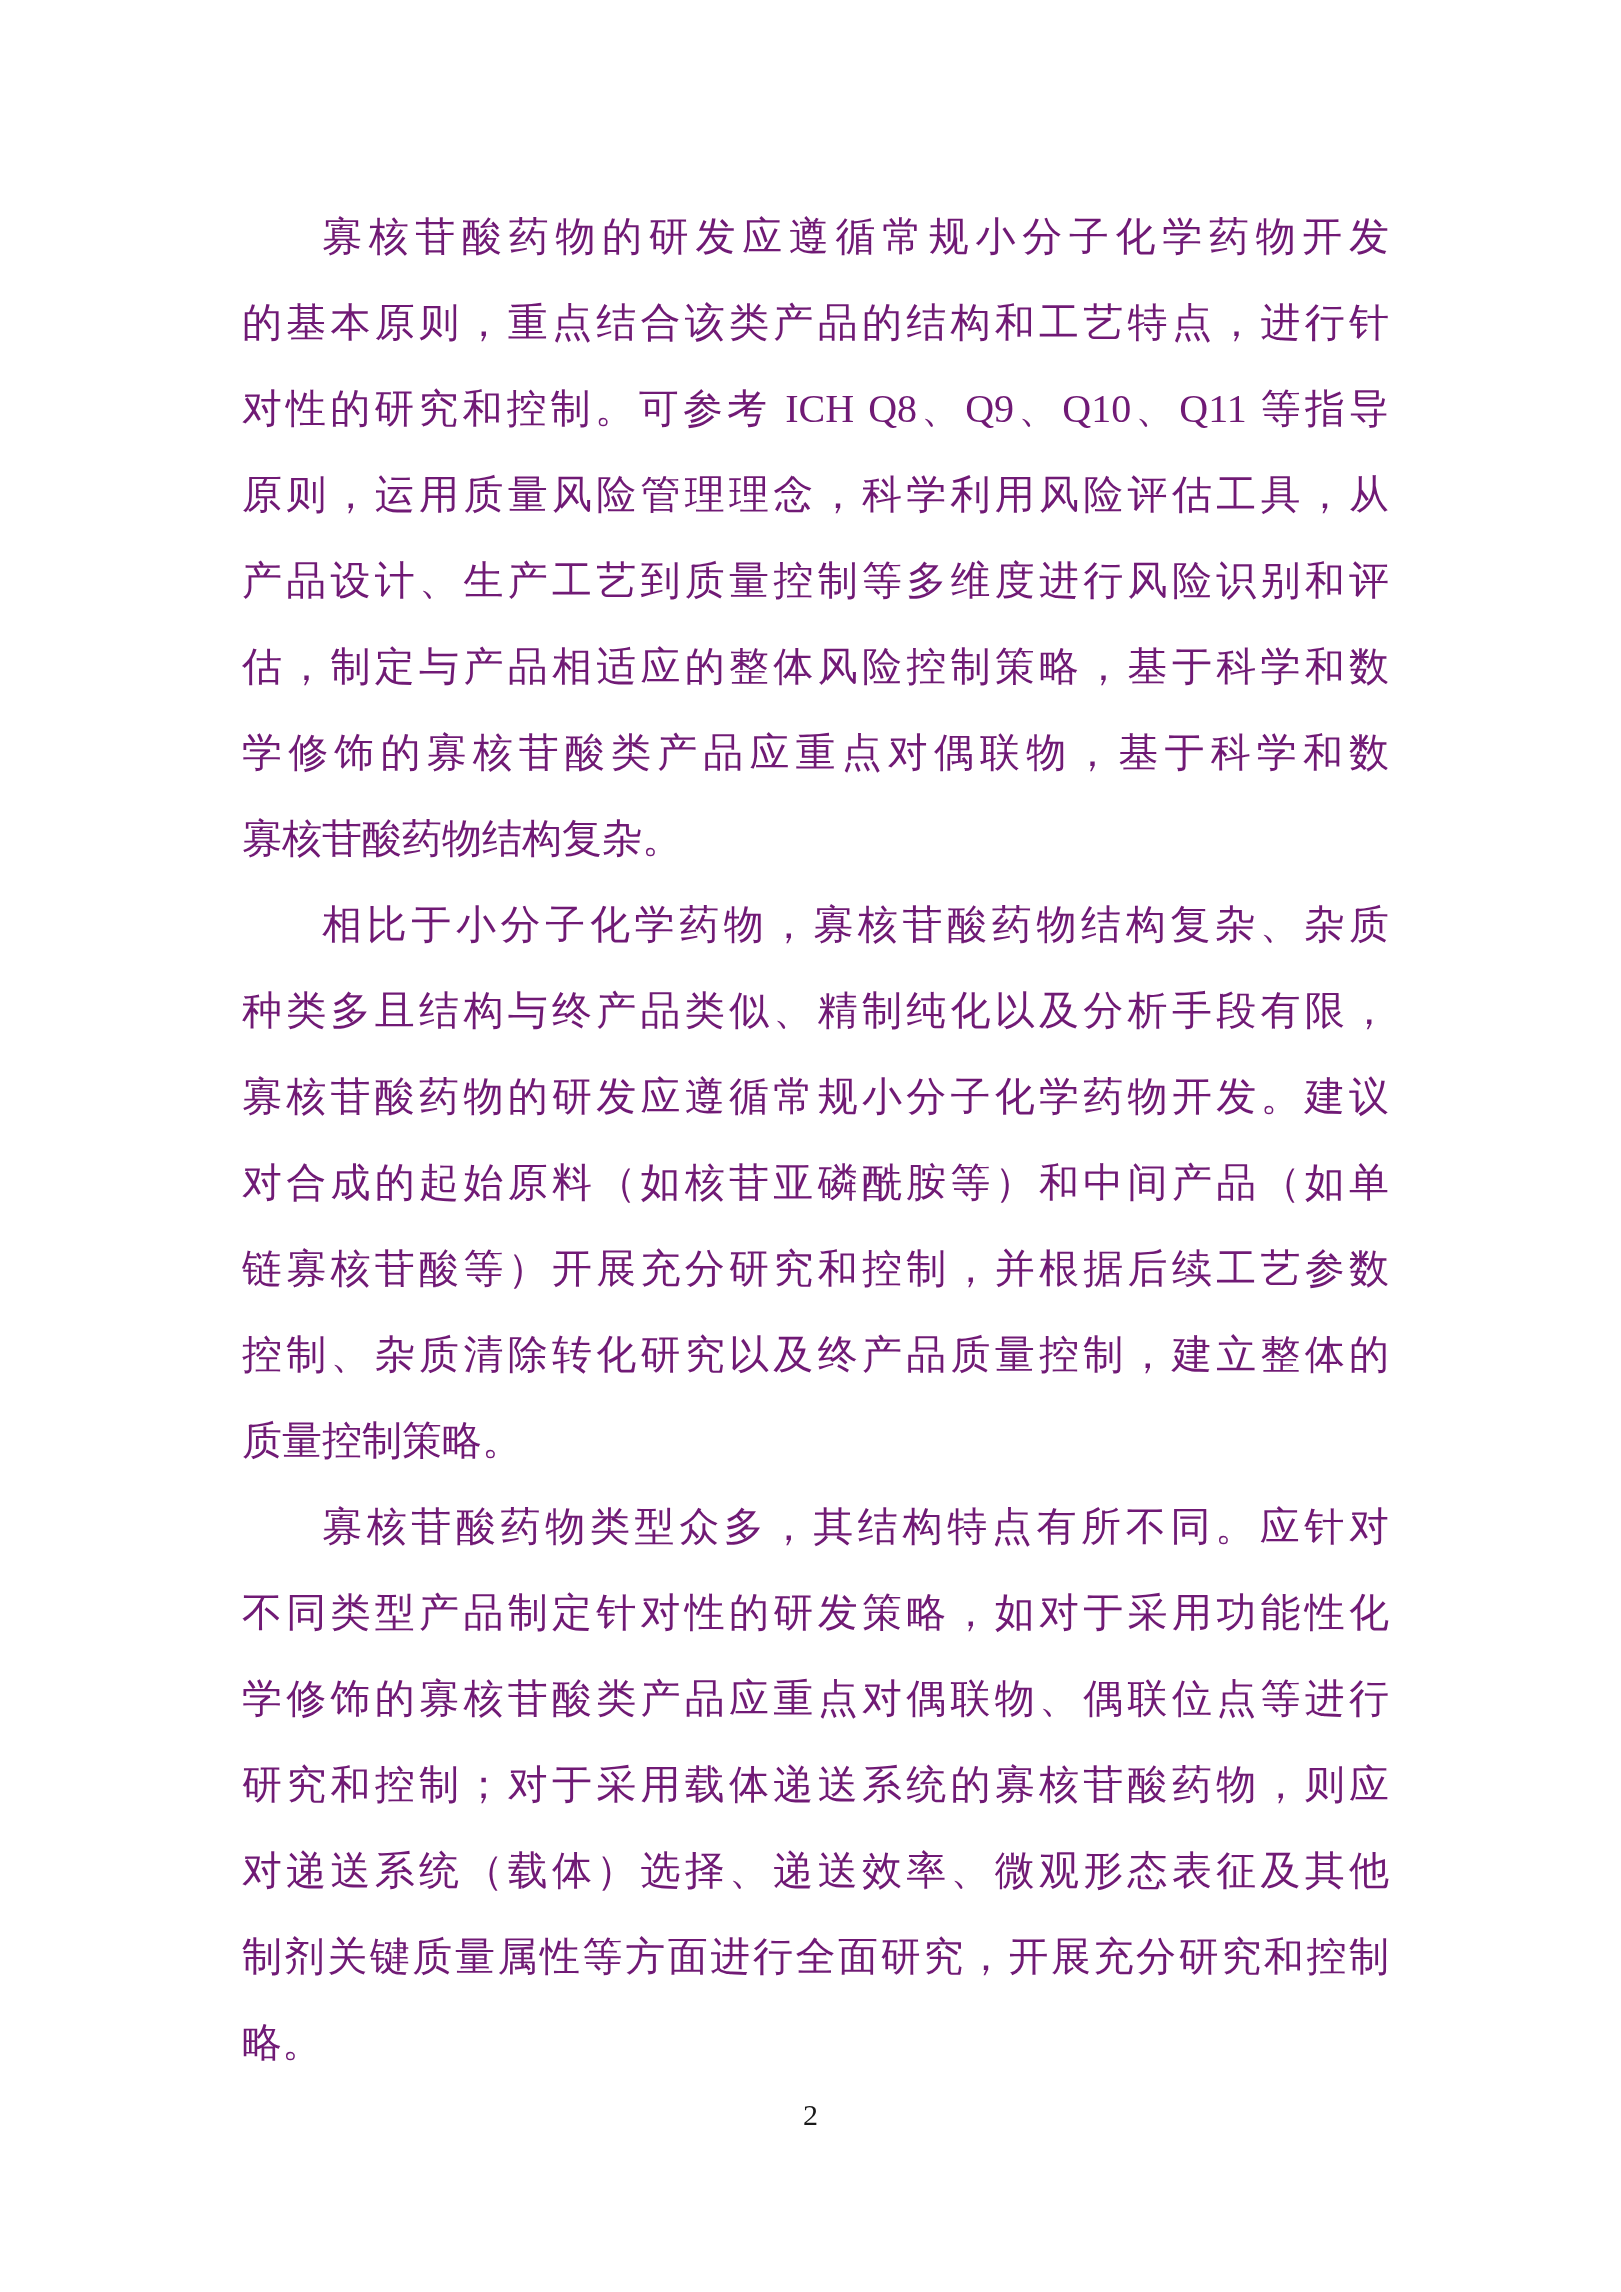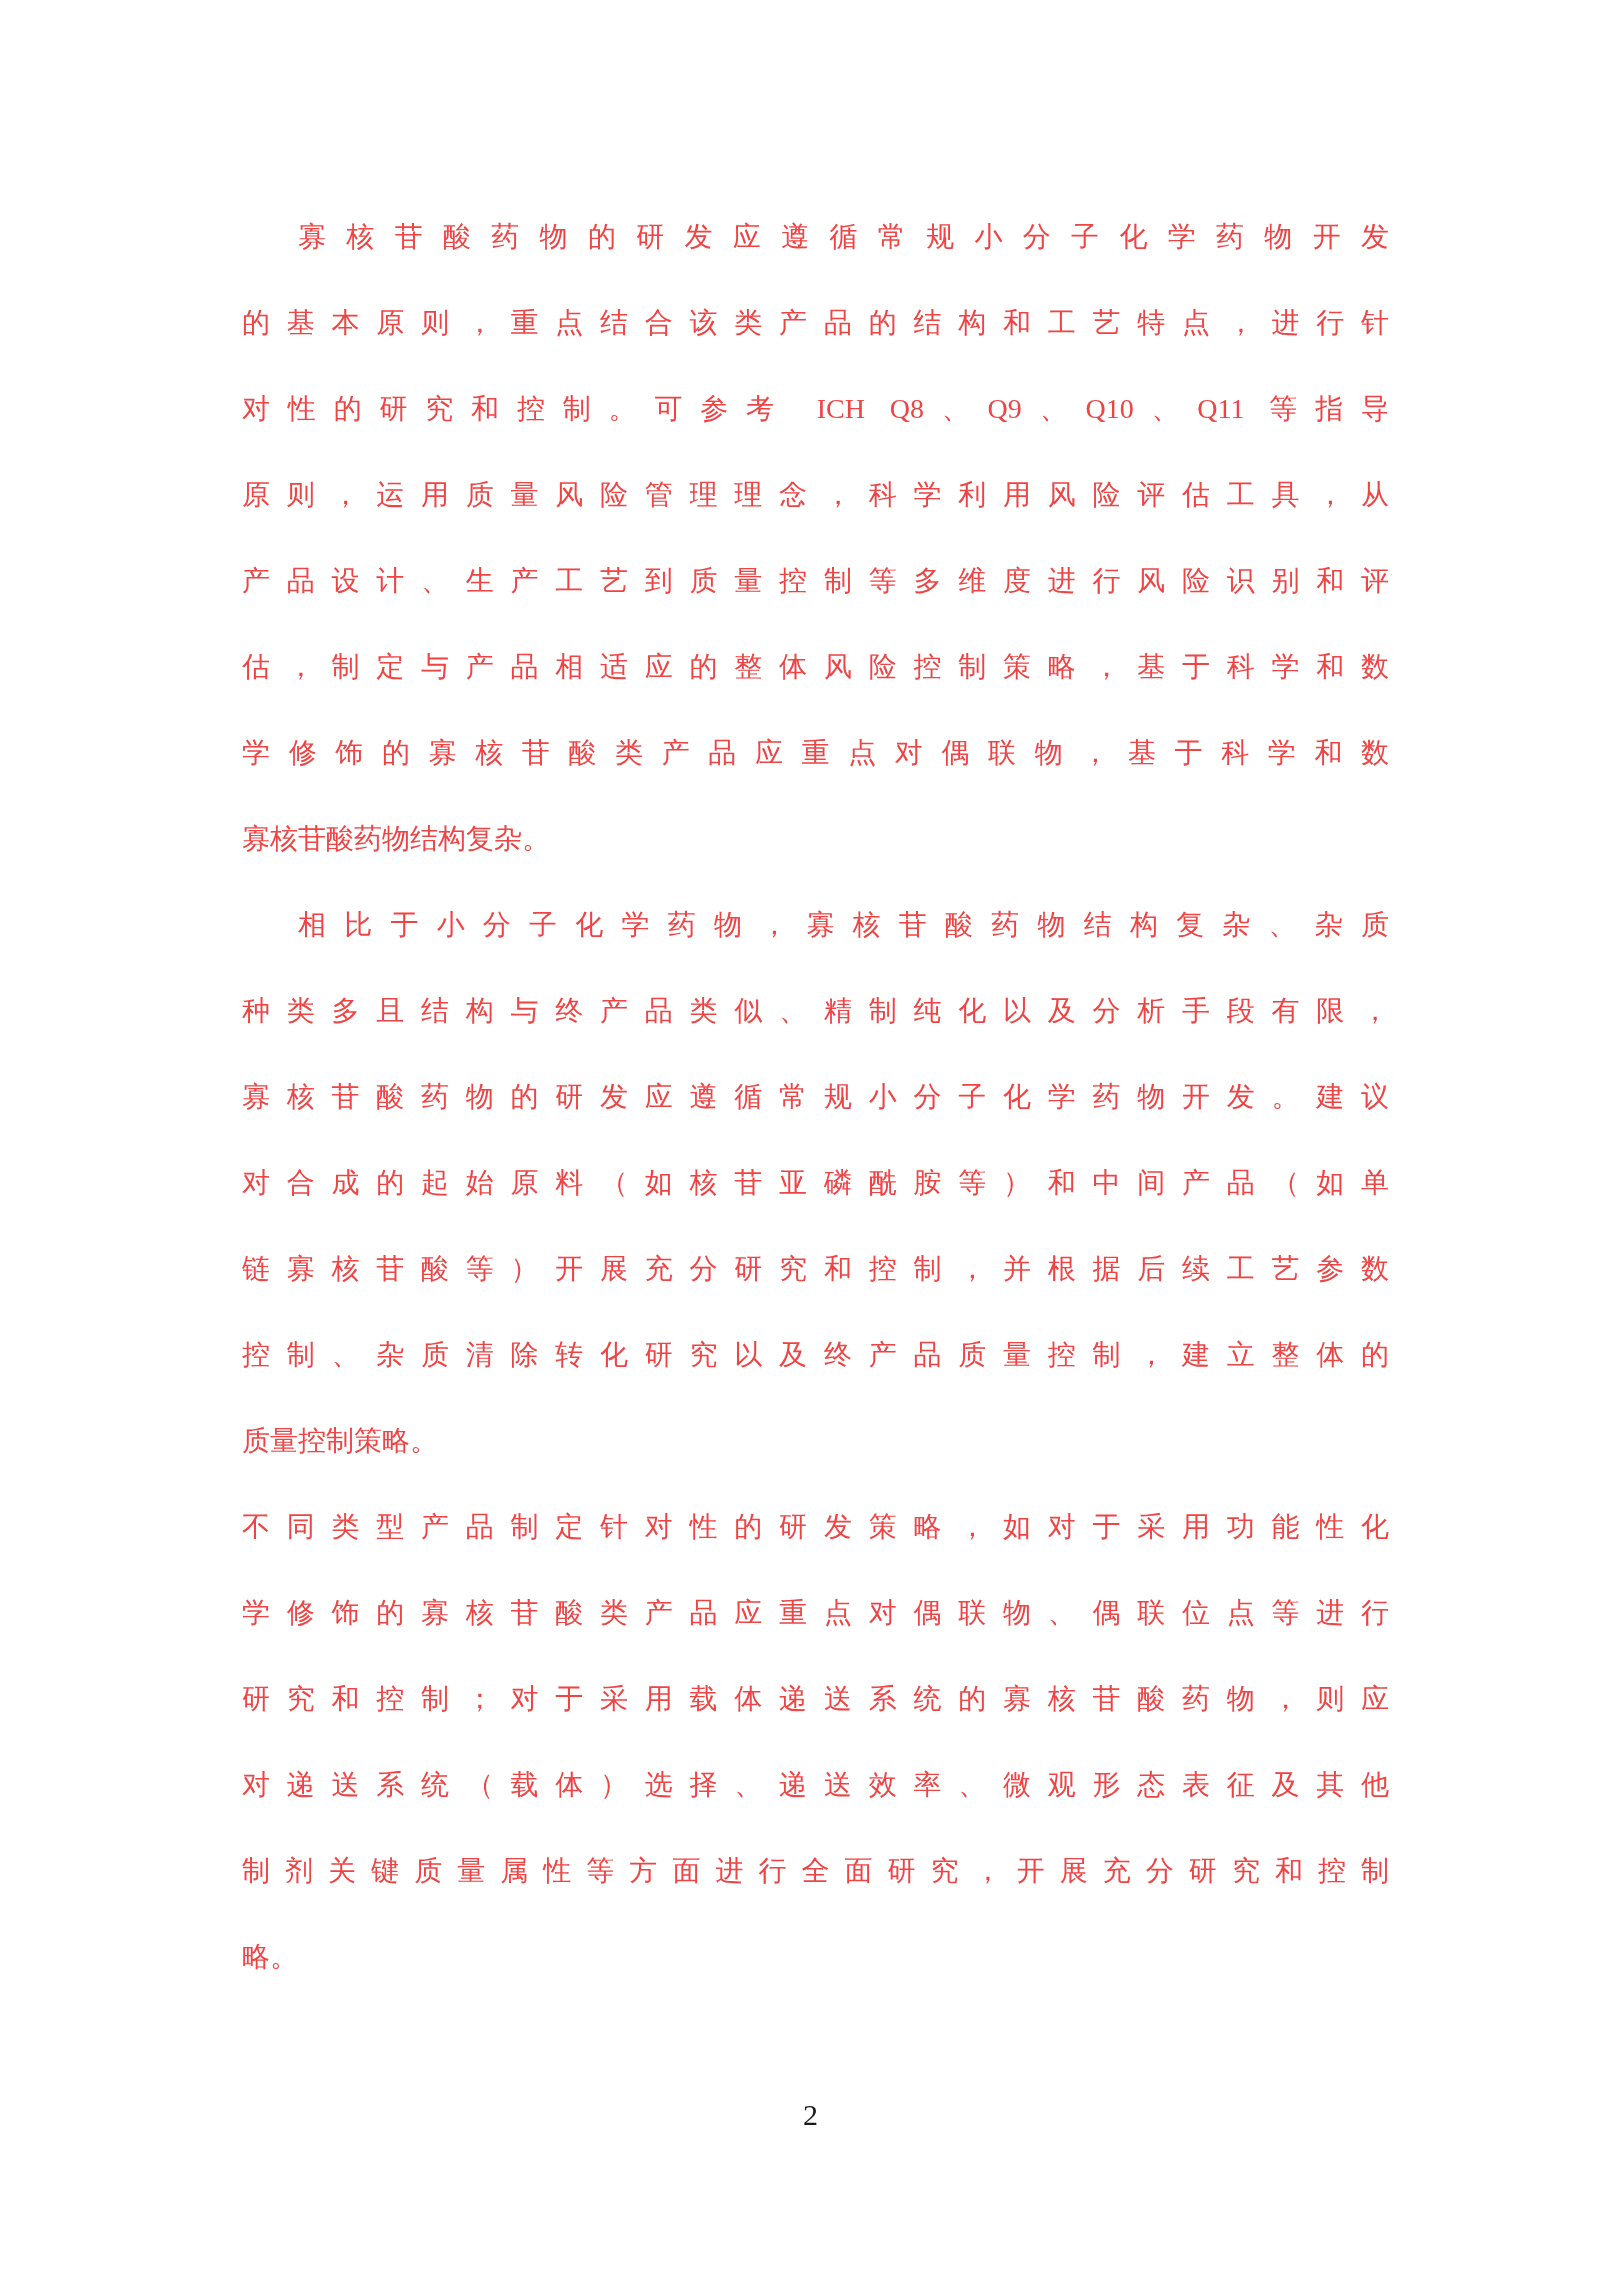--- a/index.html
+++ b/index.html
@@ -19,24 +19,24 @@
     position: absolute;
     left: 242px;
     top: 194px;
     width: 1147px;
   }
   .paragraph {
     margin: 0;
     padding: 0;
   }
   .text-line {
-    font-size: 28px;
+    font-size: 40px;
     line-height: 86px;
     height: 86px;
-    color: #ef4444;
+    color: #701a75;
     white-space: nowrap;
     letter-spacing: 0;
   }
   .text-line.fill {
     white-space: normal;
     text-align: justify;
     text-align-last: justify;
   }
   .text-line.indent {
     text-indent: 2em;
@@ -73,20 +73,21 @@
       <div class="paragraph">
         <div class="text-line indent fill">相比于小分子化学药物，寡核苷酸药物结构复杂、杂质</div>
         <div class="text-line fill">种类多且结构与终产品类似、精制纯化以及分析手段有限，</div>
         <div class="text-line fill">寡核苷酸药物的研发应遵循常规小分子化学药物开发。建议</div>
         <div class="text-line fill">对合成的起始原料（如核苷亚磷酰胺等）和中间产品（如单</div>
         <div class="text-line fill">链寡核苷酸等）开展充分研究和控制，并根据后续工艺参数</div>
         <div class="text-line fill">控制、杂质清除转化研究以及终产品质量控制，建立整体的</div>
         <div class="text-line">质量控制策略。</div>
       </div>
       <div class="paragraph">
+        <div class="text-line indent fill">寡核苷酸药物类型众多，其结构特点有所不同。应针对</div>
         <div class="text-line fill">不同类型产品制定针对性的研发策略，如对于采用功能性化</div>
         <div class="text-line fill">学修饰的寡核苷酸类产品应重点对偶联物、偶联位点等进行</div>
         <div class="text-line fill">研究和控制；对于采用载体递送系统的寡核苷酸药物，则应</div>
         <div class="text-line fill">对递送系统（载体）选择、递送效率、微观形态表征及其他</div>
         <div class="text-line fill">制剂关键质量属性等方面进行全面研究，开展充分研究和控制</div>
         <div class="text-line">略。</div>
       </div>
     </div>
   <div class="page-footer">
     <span class="page-number">2</span>

